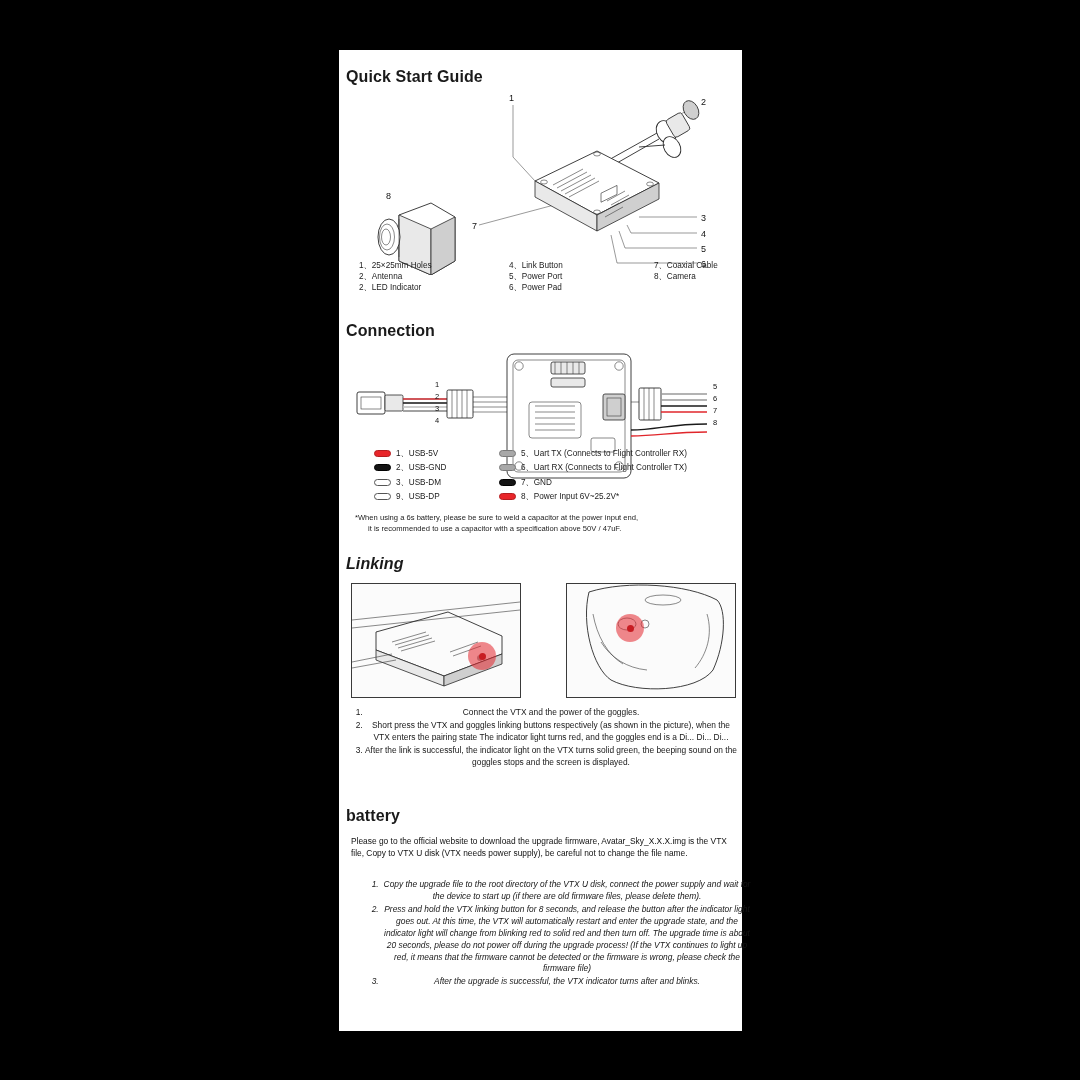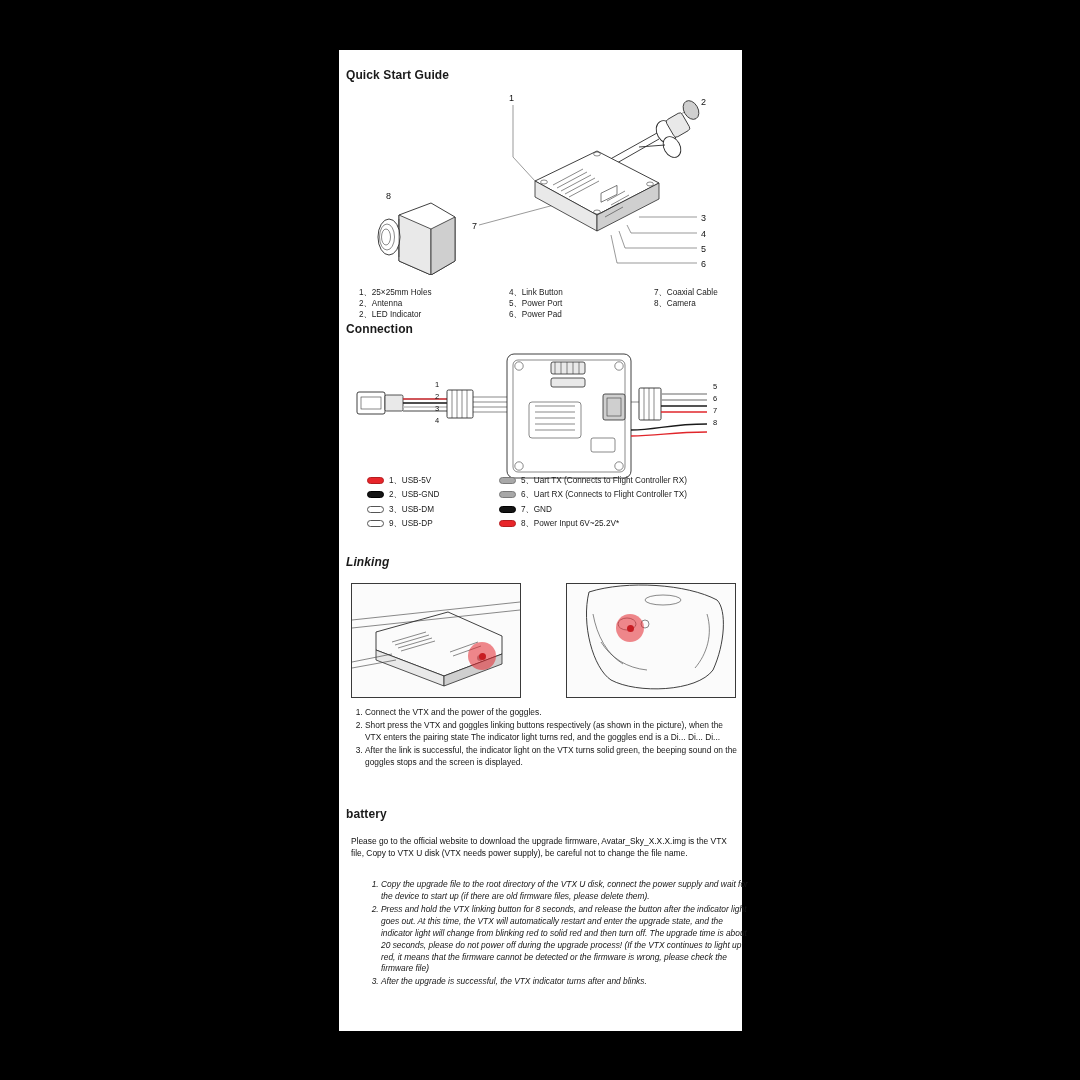--- a/index.html
+++ b/index.html
@@ -21,44 +21,44 @@
     color: #111111;
   }
   .inner {
     position: relative;
     width: 100%;
     height: 100%;
     padding: 0;
     box-sizing: border-box;
   }
   h2.section {
-    font-size: 12px;
+    font-size: 16px;
     font-weight: bold;
     margin: 0;
     color: #1a1a1a;
     letter-spacing: 0.1px;
   }
   .abs { position: absolute; }
   .tiny { font-size: 8.2px; line-height: 1.35; color: #1b1b1b; }
-  .legend-col { position: absolute; margin-top: 27px; }
+  .legend-col { position: absolute; }
   .legend-row { white-space: nowrap; }
 
   
   #qs-title { left: 7px; top: 18px; }
   #qs-figure { left: 0px; top: 35px; width: 403px; height: 190px; }
   #qs-legend { left: 20px; top: 210px; width: 380px; }
   .qs-c1 { left: 0px; top: 0px; }
   .qs-c2 { left: 150px; top: 0px; }
   .qs-c3 { left: 295px; top: 0px; }
 
   
   #cn-title { left: 7px; top: 272px; }
   #cn-figure { left: 0px; top: 292px; width: 403px; height: 155px; }
   #cn-legend { left: 20px; top: 398px; width: 380px; }
-  .cn-c1 { left: 8px; top: 0px; }
+  .cn-c1 { left: 15px; top: 0px; }
   .cn-c2 { left: 140px; top: 0px; }
   .swatchrow { display: flex; align-items: center; margin-bottom: 3.2px; white-space: nowrap; }
   .sw {
     width: 17px; height: 7px; border-radius: 4px; margin-right: 5px;
     border: 1px solid #333; box-sizing: border-box; flex: 0 0 auto;
   }
   .sw.red { background: #e8252a; border-color: #b41d20; }
   .sw.black { background: #141414; border-color: #000; }
   .sw.white { background: #ffffff; border-color: #555; }
   .sw.gray { background: #a8a8a8; border-color: #7a7a7a; }
@@ -80,21 +80,21 @@
   .redspot {
     position: absolute; width: 28px; height: 28px; border-radius: 50%;
     background: rgba(228,38,45,0.55);
   }
   .redspot::after {
     content: ""; position: absolute; left: 50%; top: 50%;
     width: 7px; height: 7px; margin: -3.5px 0 0 -3.5px;
     border-radius: 50%; background: #c81c22;
   }
   #lk-steps { left: 12px; top: 657px; width: 386px; }
-  ol.steps { margin: 0; padding-left: 14px; font-size: 8.4px; line-height: 1.42; color: #171717; }
+  ol.steps { margin: 0; padding-left: 14px; font-size: 8.4px; line-height: 1.42; color: #171717; text-align: center; }
   ol.steps li { margin-bottom: 1px; }
 
   
   #up-title { left: 7px; top: 757px; }
   #up-intro { left: 12px; top: 785px; width: 380px; font-size: 8.4px; line-height: 1.45; }
   #up-steps { left: 28px; top: 829px; width: 386px; font-style: italic; }
 
   svg { display: block; }
   .ln { fill: none; stroke: #2a2a2a; stroke-width: 0.9; }
   .ln-thin { fill: none; stroke: #3a3a3a; stroke-width: 0.6; }
@@ -321,20 +321,24 @@
           <span class="sw black"></span>
           <span class="tiny">7、GND</span>
         </div>
         <div class="swatchrow">
           <span class="sw red"></span>
           <span class="tiny">8、Power Input 6V~25.2V*</span>
         </div>
       </div>
     </div>
 
+    <div class="note">
+      <span>*When using a 6s battery, please be sure to weld a capacitor at the power input end,</span>
+      <span class="l2">it is recommended to use a capacitor with a specification above 50V / 47uF.</span>
+    </div>
 
     <h2 class="section abs" id="lk-title">Linking</h2>
 
     <div class="abs" id="lk-imgs">
       <div class="photo" id="photo-left">
         <svg width="168" height="113" viewBox="0 0 168 113">
           <rect x="0" y="0" width="168" height="113" fill="#fbfbfb"></rect>
           <path class="ln-thin" d="M0 36 L168 18"></path>
           <path class="ln-thin" d="M0 44 L168 26"></path>
           <path class="ln" d="M24 48 L96 28 L150 52 L150 70 L92 92 L24 66 Z" fill="#ffffff"></path>

